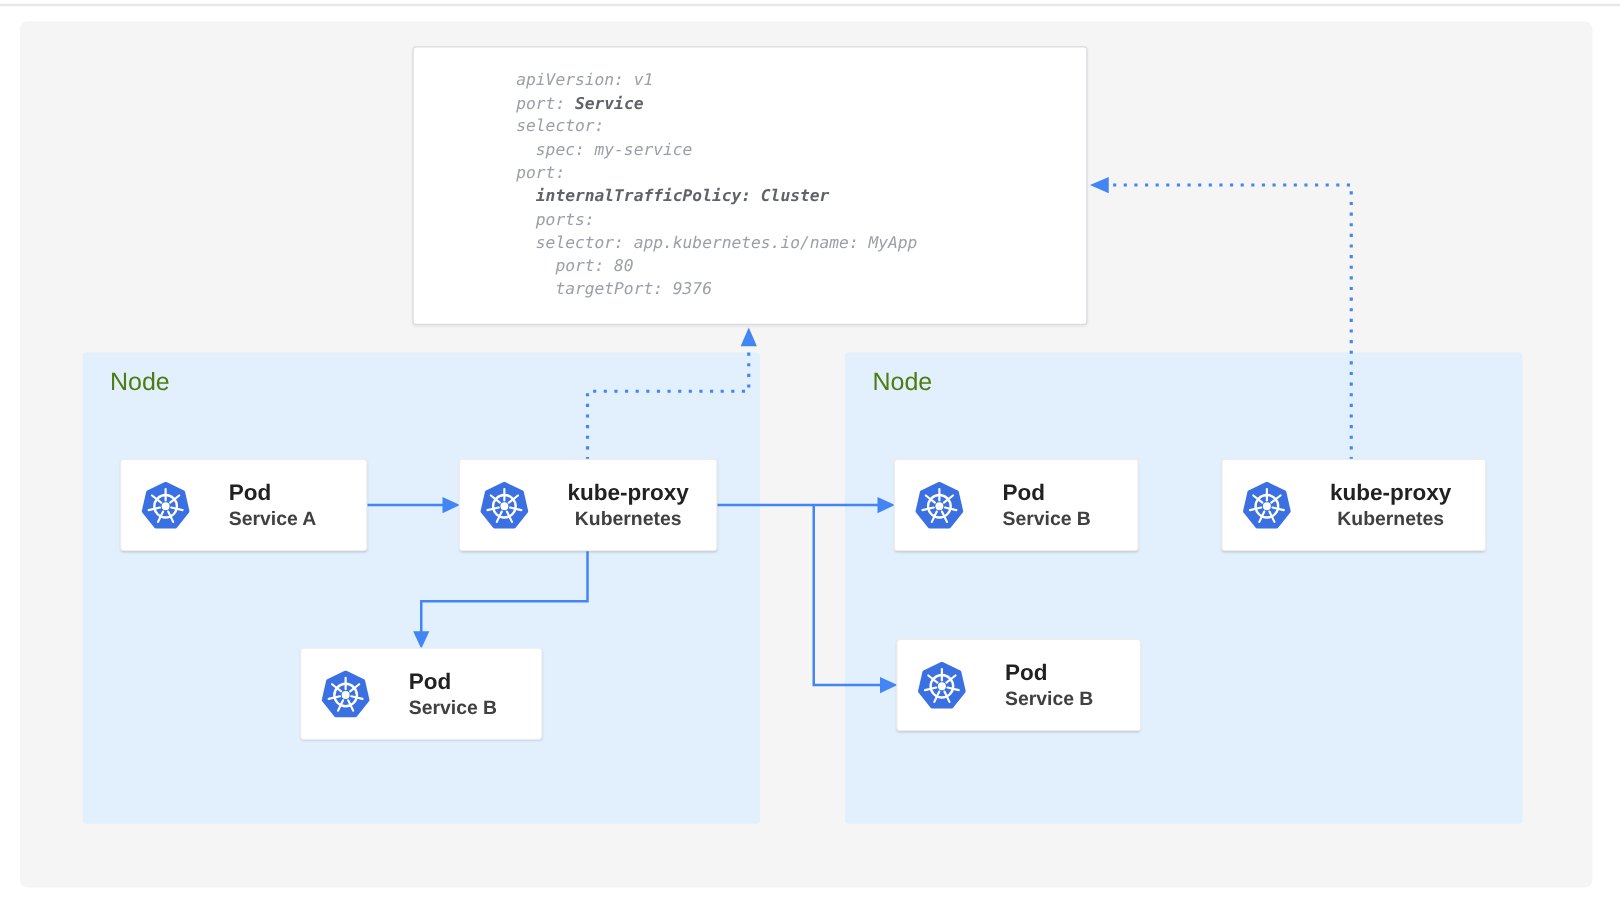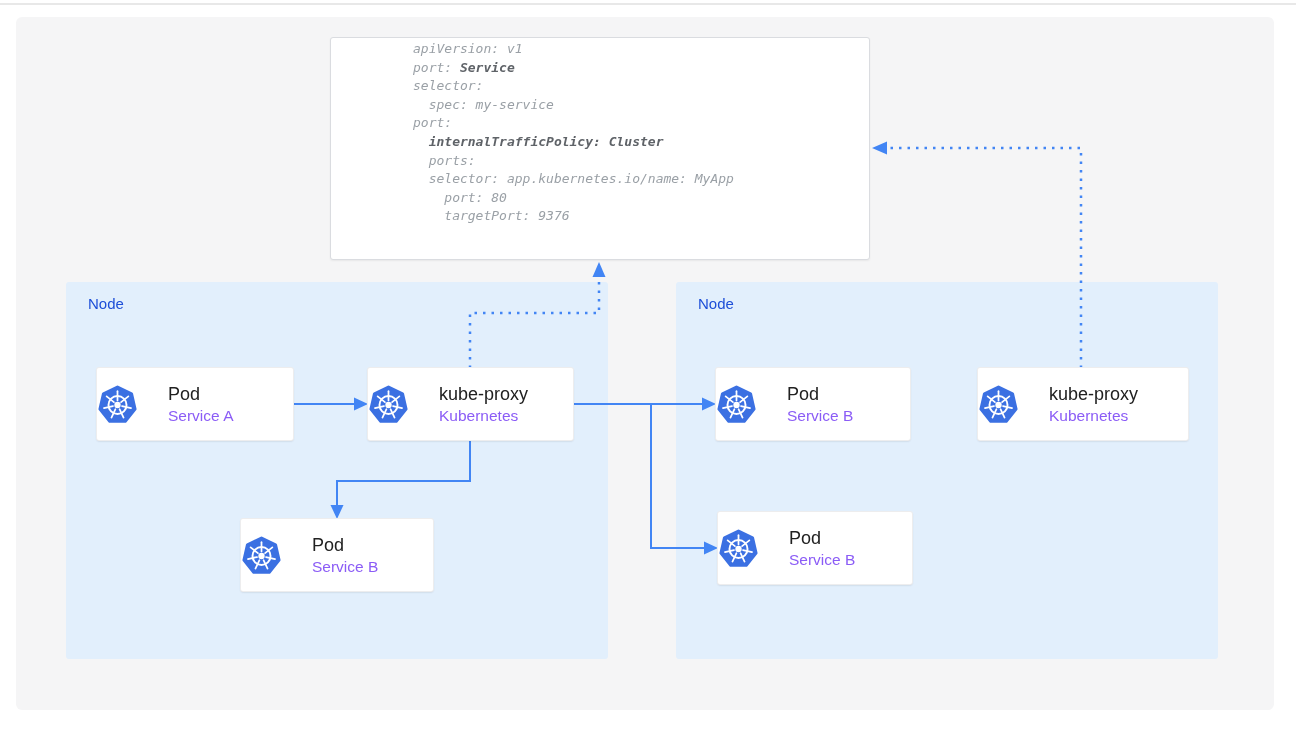--- a/index.html
+++ b/index.html
@@ -16,56 +16,56 @@
     background:var(--canvas-bg,#f5f5f6); border-radius:6px;
   }
   .node {
     position:absolute; top:282px; width:542px; height:377px;
     background:var(--node-bg,#e2effc); border-radius:3px;
   }
   .node-left  { left:66px; }
   .node-right { left:676px; }
   .node-label {
     position:absolute; left:22px; top:13px;
-    font-size:15px; color:#1d4ed8;text-align:center;
+    font-size:20px; color:#4d7c0f;text-align:center;
   }
   .yaml-panel {
     position:absolute; left:330px; top:37px; width:540px; height:223px;
     box-sizing:border-box; background:#ffffff;
     border:1px solid #dadce0; border-radius:3px;
     box-shadow:0 1px 2px rgba(0,0,0,0.06);
-    padding:2px 0 0 82px;
+    padding:18px 0 0 82px;
   }
   .code-line {
     font-family:"DejaVu Sans Mono", monospace;
     font-style:italic; font-size:13px; line-height:18.6px;
     color:var(--code-regular,#9aa0a6); white-space:pre;
   }
   .code-line .b { font-weight:bold; color:var(--code-bold,#5f6368); }
   .wires { position:absolute; left:0; top:0; width:1296px; height:729px; pointer-events:none; }
   .solid  { stroke:var(--arrow-blue,#4285f4); stroke-width:2; fill:none; }
   .dotted { stroke:var(--arrow-blue,#4285f4); stroke-width:2.5; fill:none;
             stroke-dasharray:2.5 6; }
   .head   { fill:var(--arrow-blue,#4285f4); stroke:none; }
   .card {
     position:absolute; height:72px; box-sizing:border-box;
     background:#ffffff; border-radius:2px;
     box-shadow:0 0 0 1px #ededee, 0 1px 2px rgba(60,64,67,0.3);
-    display:flex; align-items:center; 
+    display:flex; align-items:center; padding-left:15px;font-weight:bold;
   }
   .card-pod-a          { left:97px;  top:368px; width:196px; }
   .card-kp-left        { left:368px; top:368px; width:205px; }
   .card-pod-b-left     { left:241px; top:519px; width:192px; }
   .card-pod-b-rt       { left:716px; top:368px; width:194px; }
   .card-kp-right       { left:978px; top:368px; width:210px; }
   .card-pod-b-rb       { left:718px; top:512px; width:194px; }
   .k8s-icon { width:41px; height:41px; flex:none; display:block; }
   .card-text { display:flex; flex-direction:column; margin-left:30px; }
   .card-title    { font-size:18px;   color:#212121; line-height:23px; }
-  .card-subtitle { font-size:15.5px; color:#8b5cf6; line-height:20px; }
+  .card-subtitle { font-size:15.5px; color:#404040; line-height:20px;text-align:center; }
 </style>
 </head>
 <body>
 
 <svg width="0" height="0" style="position:absolute">
   <defs>
     <symbol id="k8s-logo" viewBox="0 0 40 40">
       <polygon points="20,3 33.7,9.6 37.1,24.4 27.6,36.3 12.4,36.3 2.9,24.4 6.3,9.6" style="fill:var(--kubernetes-blue,#3b70e2);stroke:var(--kubernetes-blue,#3b70e2);stroke-width:3;stroke-linejoin:round"></polygon>
       <circle cx="20" cy="20.5" r="8.8" style="fill:none;stroke:#ffffff;stroke-width:1.9"></circle>
       <circle cx="20" cy="20.5" r="3.1" style="fill:#ffffff"></circle>

